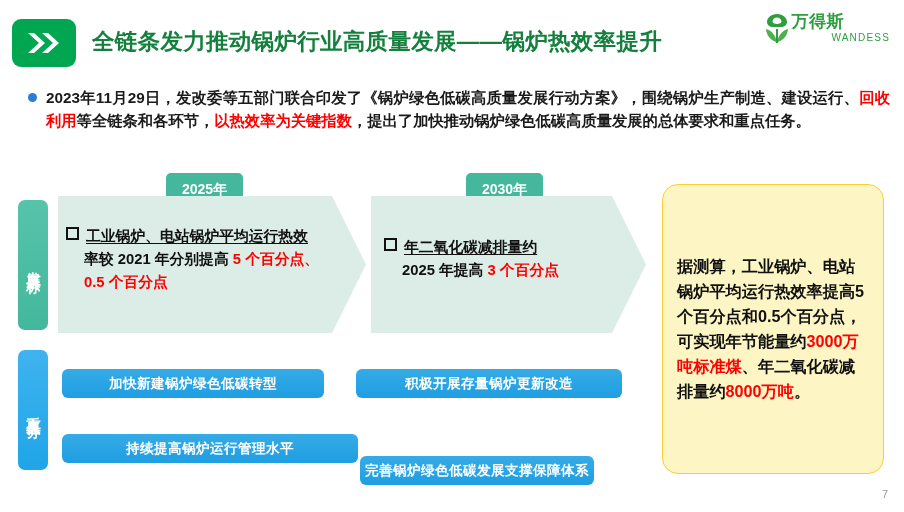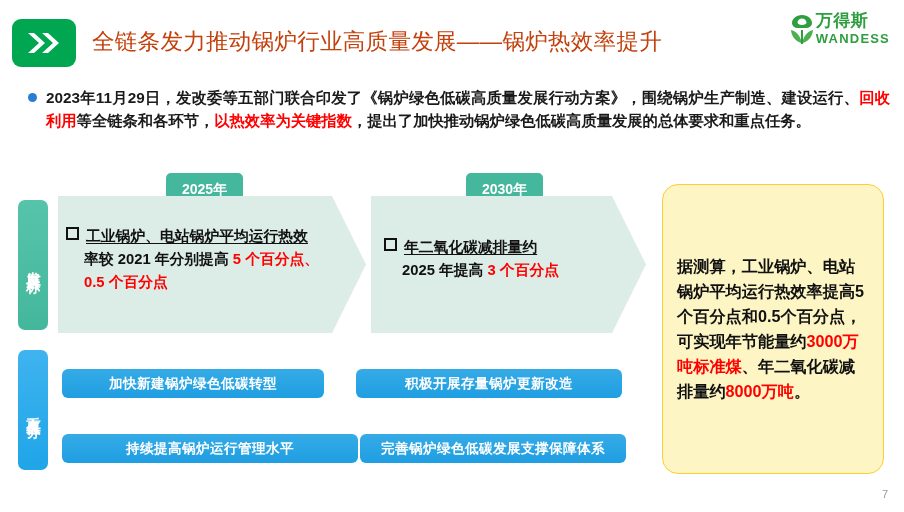--- a/index.html
+++ b/index.html
@@ -33,46 +33,47 @@
     display: flex;
     align-items: center;
     justify-content: center;
   }
   .chev-badge svg { display: block; }
 
   .slide-title {
     position: absolute;
     left: 92px; top: 26px;
     font-size: 22.5px;
-    font-weight: normal;
+    font-weight: bold;
     letter-spacing: 0.3px;
     white-space: nowrap;
-    color: #c2410c;
+    color: #15803d;
   }
 
   .logo {
     position: absolute;
     right: 14px; top: 12px;
     display: flex;
     align-items: center;
   }
   .logo-mark { width: 28px; height: 32px; display: block; }
   .logo-text { display: flex; flex-direction: column; line-height: 1; }
   .logo-cn {
     font-size: 17px;
     font-weight: bold;
     color: #2e9e3e;
     letter-spacing: 0.5px;
   }
   .logo-en {
-    font-size: 13px;
-    font-weight: bold;
+    font-size: 10px;
+    font-weight: normal;
     color: #2e9e3e;
     letter-spacing: 1.2px;
     margin-top: 3px;
+    margin-left: 40px;
   }
 
   
   .para-wrap {
     position: absolute;
     left: 28px; top: 86px;
     width: 862px;
     display: flex;
     gap: 9px;
   }
@@ -183,21 +184,21 @@
     font-size: 13.6px;
     font-weight: bold;
     display: flex;
     align-items: center;
     justify-content: center;
     letter-spacing: 0.4px;
   }
   .task-1 { left: 62px;  top: 369px; width: 262px; }
   .task-2 { left: 356px; top: 369px; width: 266px; }
   .task-3 { left: 62px;  top: 434px; width: 296px; }
-  .task-4 { left: 360px; top: 434px; width: 266px; }
+  .task-4 { left: 360px; top: 456px; width: 234px; }
 
   
   .callout {
     position: absolute;
     left: 662px; top: 184px;
     width: 222px; height: 290px;
     background: #fdf6c4;
     border: 1.6px solid #ffcc33;
     border-radius: 16px;
     box-sizing: border-box;

